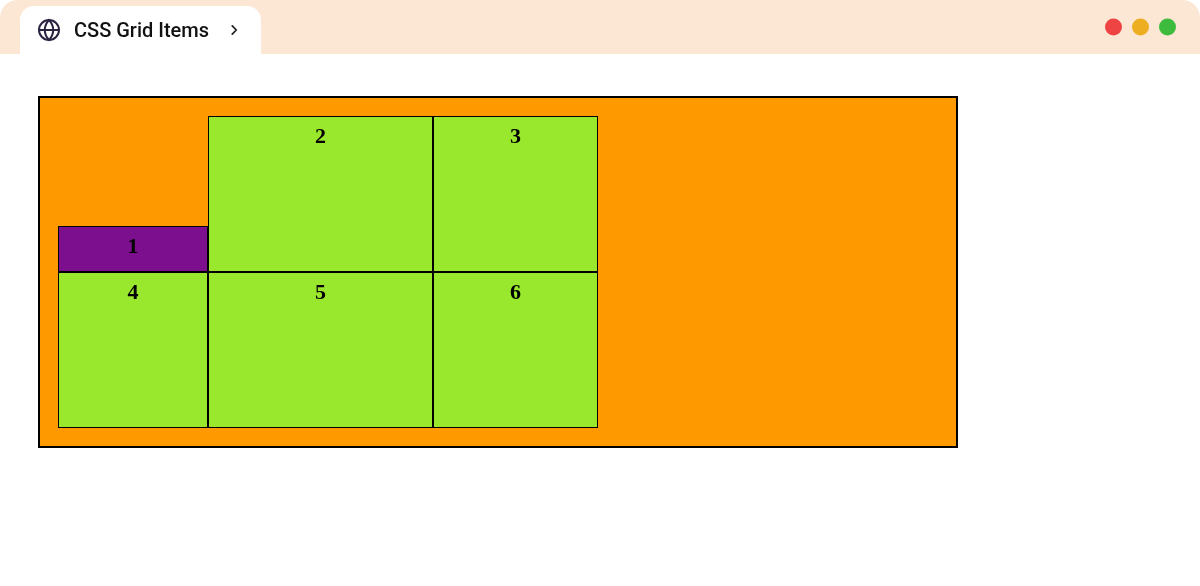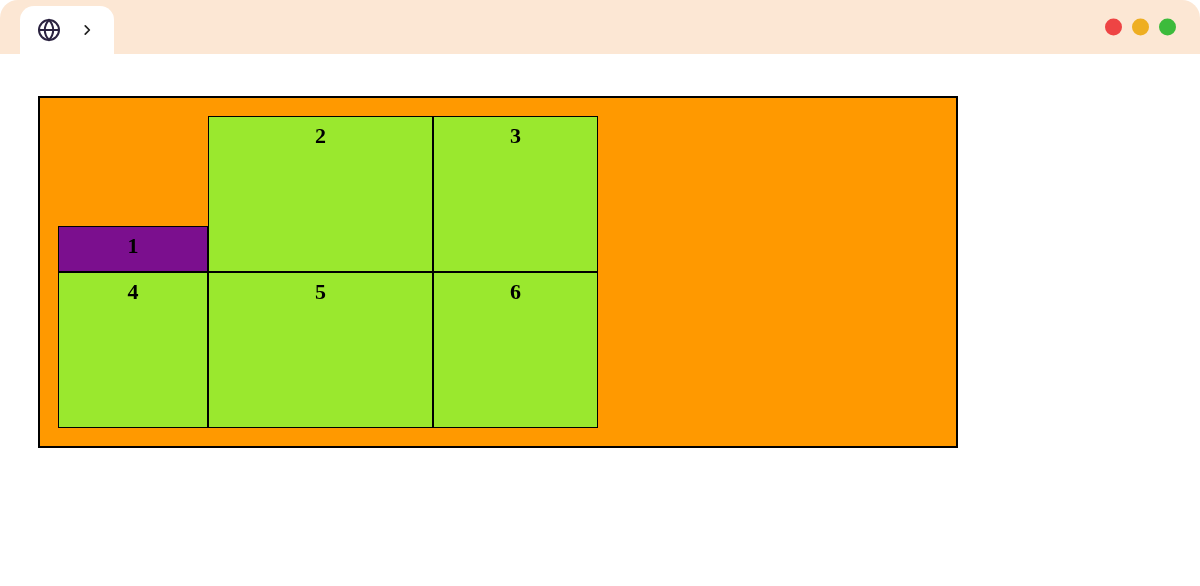--- a/index.html
+++ b/index.html
@@ -114,20 +114,21 @@
 
 <div class="titlebar">
   <div class="tab">
     <span class="tab-icon">
       <svg viewBox="0 0 24 24" width="24" height="24" fill="none" stroke="#2b2340" stroke-width="2">
         <circle cx="12" cy="12" r="10"></circle>
         <path d="M2 12h20"></path>
         <path d="M12 2c2.8 3 4.2 6.5 4.2 10s-1.4 7-4.2 10c-2.8-3-4.2-6.5-4.2-10S9.2 5 12 2z"></path>
       </svg>
     </span>
+    <span class="tab-title">CSS Grid Items</span>
     <span class="chevron">
       <svg viewBox="0 0 24 24" width="14" height="14" fill="none" stroke="#222" stroke-width="3" stroke-linecap="round" stroke-linejoin="round">
         <polyline points="9 5 16 12 9 19"></polyline>
       </svg>
     </span>
   </div>
   <div class="traffic-lights">
     <div class="dot dot-red"></div>
     <div class="dot dot-yellow"></div>
     <div class="dot dot-green"></div>

